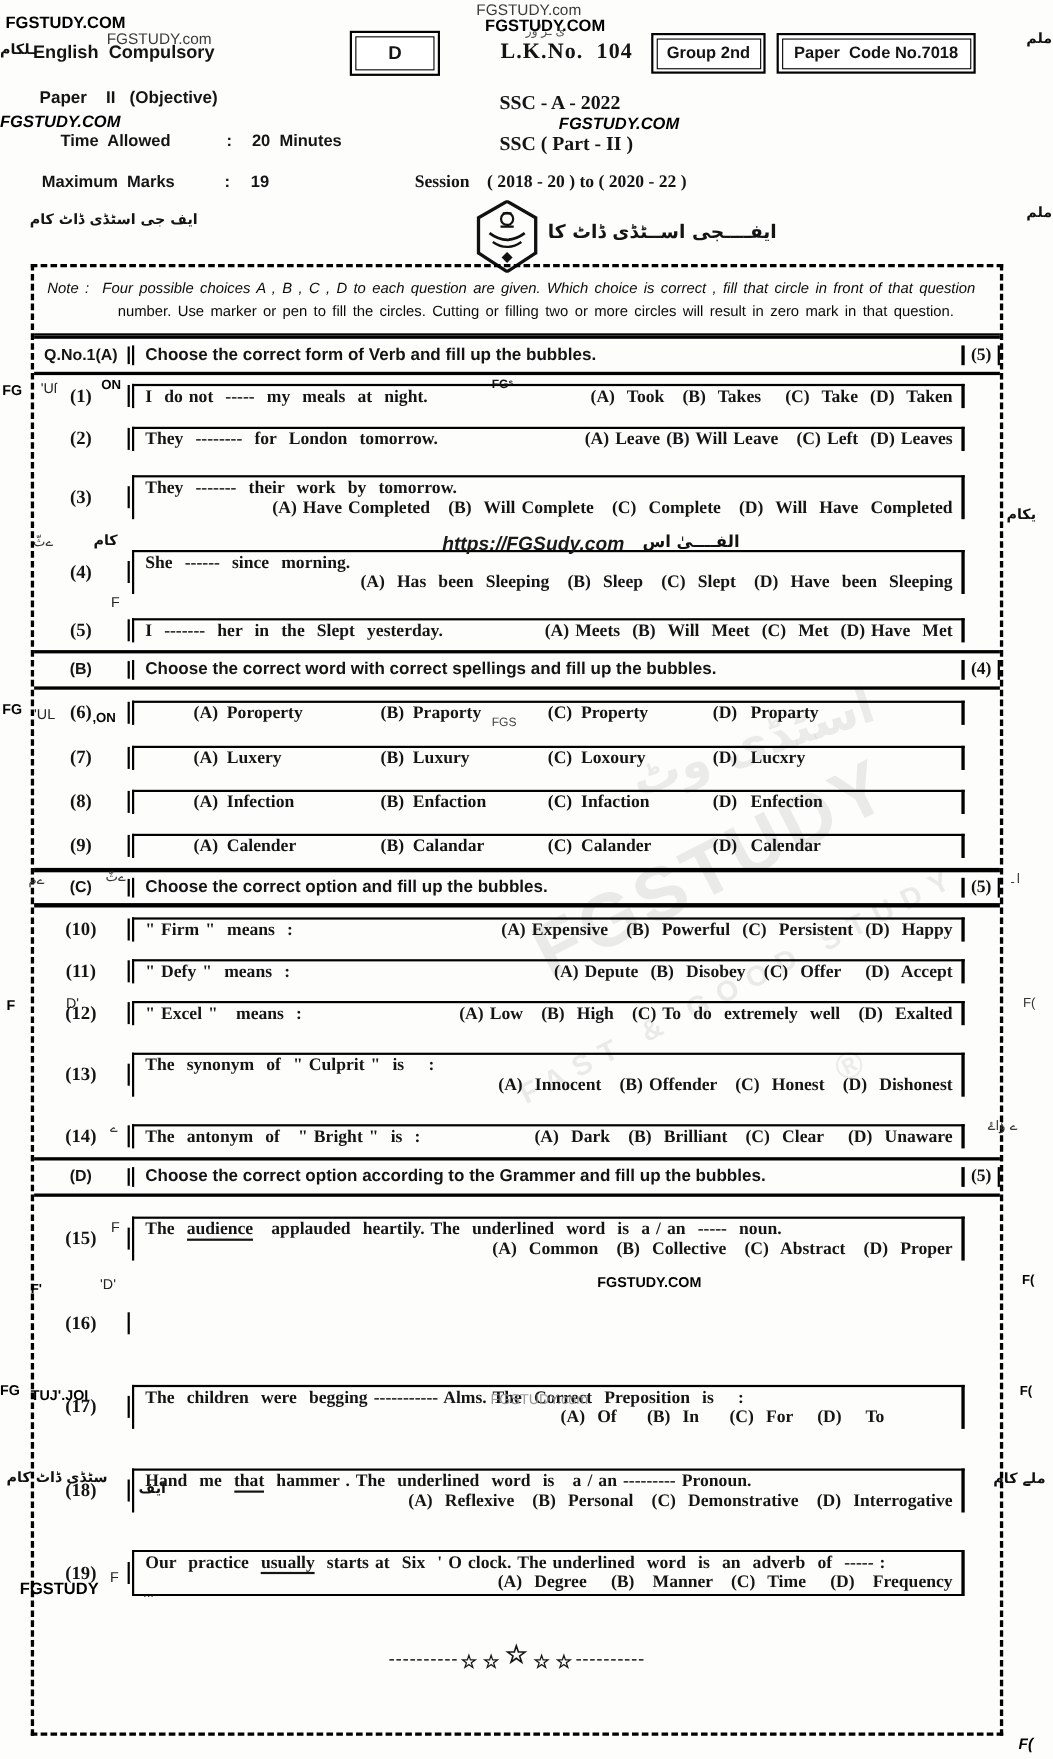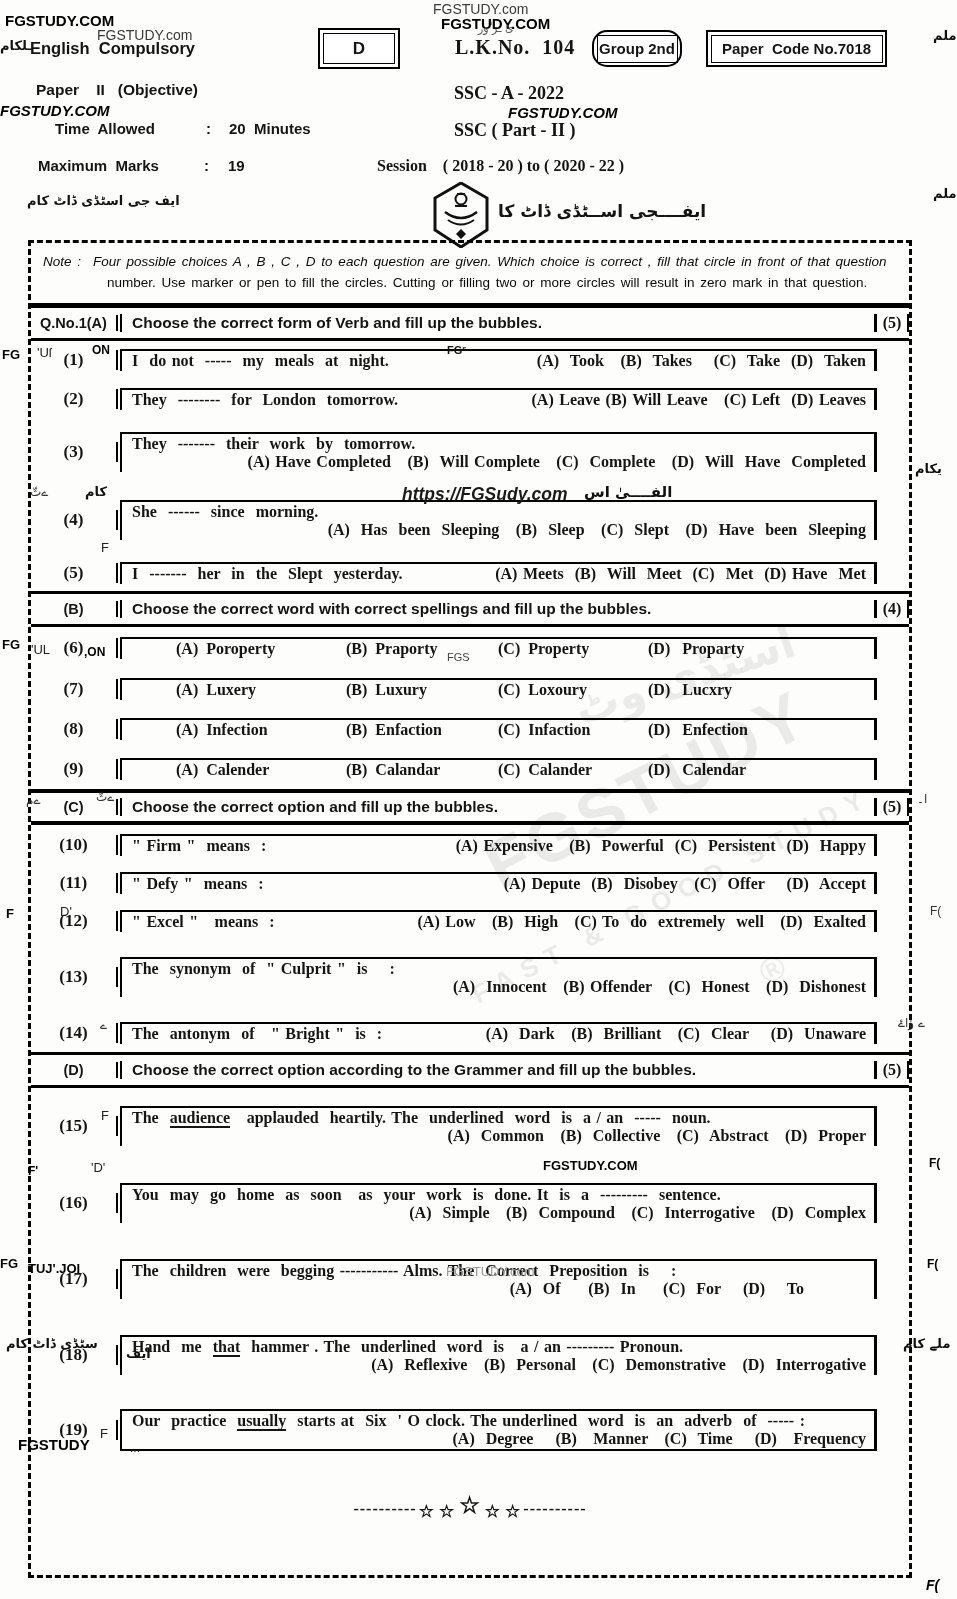--- a/index.html
+++ b/index.html
@@ -19,21 +19,21 @@
   .tvalue{left:229px;top:120px;font:700 15px "Liberation Sans",sans-serif;}
   .mlabel{left:38px;top:157px;font:700 15px "Liberation Sans",sans-serif;}
   .mcolon{left:204px;top:157px;font:700 15px "Liberation Sans",sans-serif;}
   .mvalue{left:228px;top:157px;font:700 15px "Liberation Sans",sans-serif;}
   .lkno{left:455px;top:36px;font:700 20px "Liberation Serif",serif;letter-spacing:1px;}
   .examtitle{left:454px;top:83px;font:700 18px "Liberation Serif",serif;}
   .exampart{left:454px;top:120px;font:700 18px "Liberation Serif",serif;}
   .session{left:377px;top:157px;font:700 16px "Liberation Serif",serif;}
   .vbox{left:318px;top:28px;width:82px;height:41px;border:2.5px solid #000;padding:3px;box-sizing:border-box;background:#fff;}
   .vbox-in{width:100%;height:100%;border:1.5px solid #000;display:flex;align-items:center;justify-content:center;font:700 17px "Liberation Sans",sans-serif;box-sizing:border-box;}
-  .gbox{left:592px;top:30px;width:90px;height:37px;border-radius:15px;}
+  .gbox{left:592px;top:30px;width:104px;height:37px;}
   .cbox{left:706px;top:30px;width:181px;height:37px;}
   .dblbox{border:2px solid #000;padding:2.5px;box-sizing:border-box;background:#fff;position:absolute;}
   .dblbox .in{width:100%;height:100%;border:1.5px solid #000;display:flex;align-items:center;justify-content:center;font:700 15px "Liberation Sans",sans-serif;box-sizing:border-box;white-space:pre;}
   .logo{left:432px;top:182px;}
   .logocap{left:498px;top:201px;font:700 17px "DejaVu Sans",sans-serif;}
   .leftur{left:27px;top:193px;font:700 13px "DejaVu Sans",sans-serif;}
 
   
   .wm{position:absolute;white-space:pre;z-index:2;}
   .g14{font:400 14px "Liberation Sans",sans-serif;color:#3a3a3a;}
@@ -272,24 +272,20 @@
       <div class="row q" style="height: 76px;">
         <div class="numcell qnum">(15)</div>
         <div class="ccell qbody">
           <div class="qline"><span class="lt"><span class="plain">The  </span><span class="ul">audience</span><span class="plain">   applauded  heartily. The  underlined  word  is  a / an  -----  noun.</span></span></div>
           <div class="qline"><span class="rt"><span class="plain">(A)  Common   (B)  Collective   (C)  Abstract   (D)  Proper</span></span></div>
         </div>
         <div class="mcell"></div>
       </div>
       <div class="row q" style="height: 77px;">
         <div class="numcell qnum">(16)</div>
-        <div class="ccell qbody">
-          <div class="qline"><span class="lt"><span class="plain">You  may  go  home  as  soon   as  your  work  is  done. It  is  a  ---------  sentence.</span></span></div>
-          <div class="qline"><span class="rt"><span class="plain">(A)  Simple   (B)  Compound   (C)  Interrogative   (D)  Complex</span></span></div>
-        </div>
         <div class="mcell"></div>
       </div>
       <div class="row q" style="height: 75px;">
         <div class="numcell qnum">(17)</div>
         <div class="ccell qbody">
           <div class="qline"><span class="lt"><span class="plain">The  children  were  begging ----------- Alms. The  Correct  Preposition  is    :</span></span></div>
           <div class="qline"><span class="rt" style="padding-right: 62px;"><span class="plain">(A)  Of     (B)  In     (C)  For    (D)    To</span></span></div>
         </div>
         <div class="mcell"></div>
       </div>

